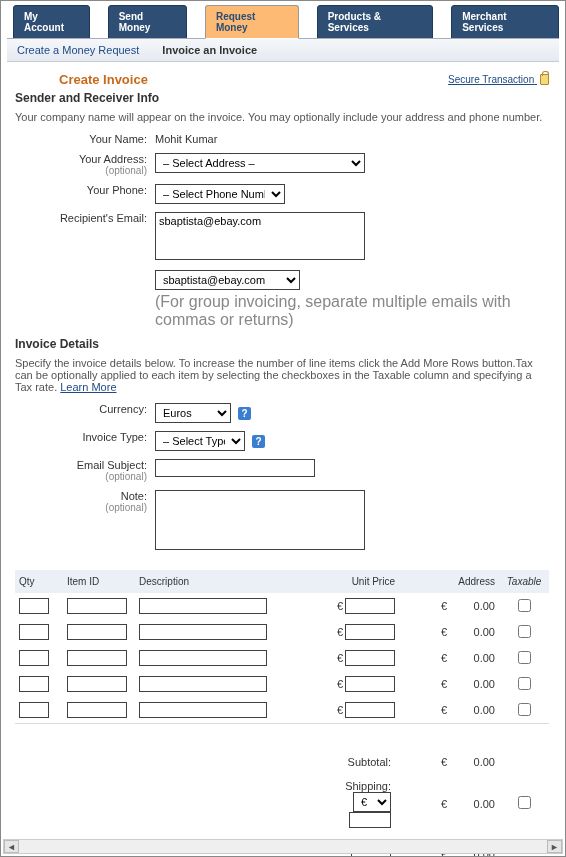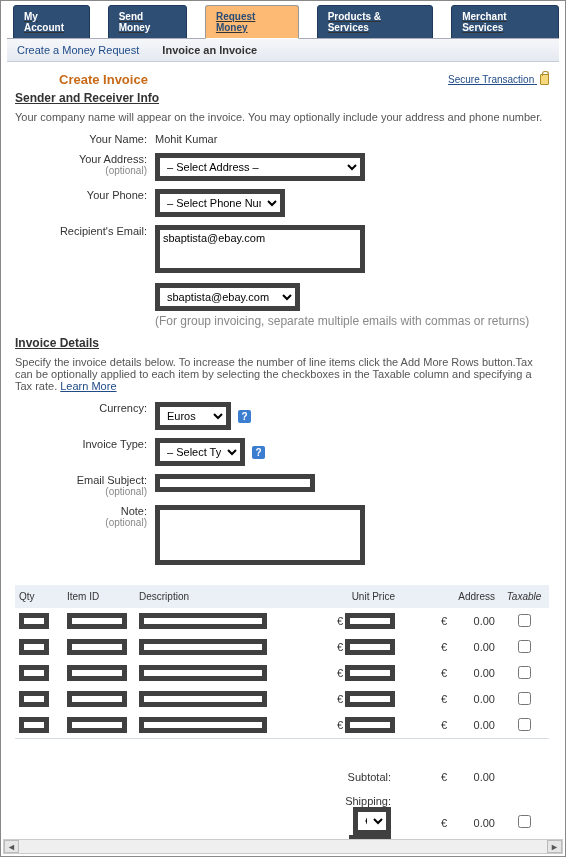--- a/index.html
+++ b/index.html
@@ -9,21 +9,21 @@
     color: #333;
     background: #fff;
     border: 1px solid #888;
     width: 566px;
     height: 857px;
     overflow: hidden;
     position: relative;
   }
   .inner { padding: 4px 6px 0 6px; }
   
-  .tabs { display: flex; gap: 18px; padding-left: 6px; text-decoration: underline; }
+  .tabs { display: flex; gap: 18px; padding-left: 6px; }
   .tab {
     background: #2f4e73;
     color: #fff;
     font-weight: bold;
     font-size: 10px;
     padding: 5px 10px;
     border-radius: 3px 3px 0 0;
     border: 1px solid #1d3a5c;
     cursor: pointer;
   }
@@ -42,46 +42,46 @@
     padding: 5px 10px;
     font-size: 11px;
     margin-top: -1px;
     position: relative;
     z-index: 1;
   }
   .subtabs a { color: #204b87; text-decoration: none; margin-right: 20px; cursor:pointer;}
   .subtabs .active-sub { font-weight: bold; color: #333; }
   .content { padding: 10px 10px 0 8px; }
   h2.page-title { color: #c76a1a; font-size: 13px; margin-bottom: 2px; margin-left: 44px; }
-  h3.section-title { font-size: 12px; font-weight: bold; margin: 4px 0 6px 0; text-decoration: underline; }
+  h3.section-title { font-size: 12px; font-weight: bold; margin: 4px 0 6px 0; }
   .secure { float: right; color: #204b87; text-decoration: underline; font-size: 10px; cursor:pointer; }
   .lock-icon { display:inline-block; width:9px; height:11px; border:1px solid #b08b2b; background:#f5d97c; border-radius:1px; margin-left:3px; position:relative; top:2px;}
   .lock-icon::before { content:""; position:absolute; width:5px; height:4px; border:1px solid #b08b2b; border-bottom:none; border-radius:3px 3px 0 0; top:-4px; left:1px;}
   p.hint { color: #555; margin-bottom: 10px; }
   .form-row { display: flex; align-items: flex-start; margin-bottom: 8px; }
   .form-label { width: 140px; text-align: right; padding-right: 8px; color: #333; }
   .form-label .opt { color:#888; font-size:10px; display:block;}
   .form-field { flex: 1; }
   select, input[type=text], textarea {
     font-family: Arial, Helvetica, sans-serif;
     font-size: 11px;
-    border: 5px solid #404040;
+    border: 1px solid #404040;
     padding: 2px 3px;
     background: #fff;
   }
   textarea { resize: none; }
   .email-box { width: 210px; height: 48px; }
   .note-box { width: 210px; height: 60px; }
   .subject-box { width:160px; height:18px;}
   .help-icon {
     display: inline-block; width: 13px; height: 13px; background:#3b7ed0;
     color:#fff; font-size:10px; font-weight:bold; text-align:center;
     line-height:13px; border-radius:2px; margin-left:4px; cursor:pointer;
   }
-  .small-note { color:#888; font-size:12px; margin-top:3px;}
+  .small-note { color:#888; font-size:16px; margin-top:3px;}
   a.link { color:#204b87; text-decoration:underline; cursor:pointer; }
   
   .tbl { width: 100%; margin-top:18px; border-collapse: collapse;}
   .tbl th { background:#ebf0f6; color:#333; font-weight:normal; font-size:10px; text-align:left; padding:6px 4px;}
   .tbl th.right { text-align:right;}
   .tbl th.center { text-align:center;font-style:italic;}
   .tbl td { padding:5px 4px; vertical-align: middle;}
   .tbl td.right { text-align:right;}
   .tbl td.center { text-align:center;}
   .qty-in{ width:30px; height:16px;}

